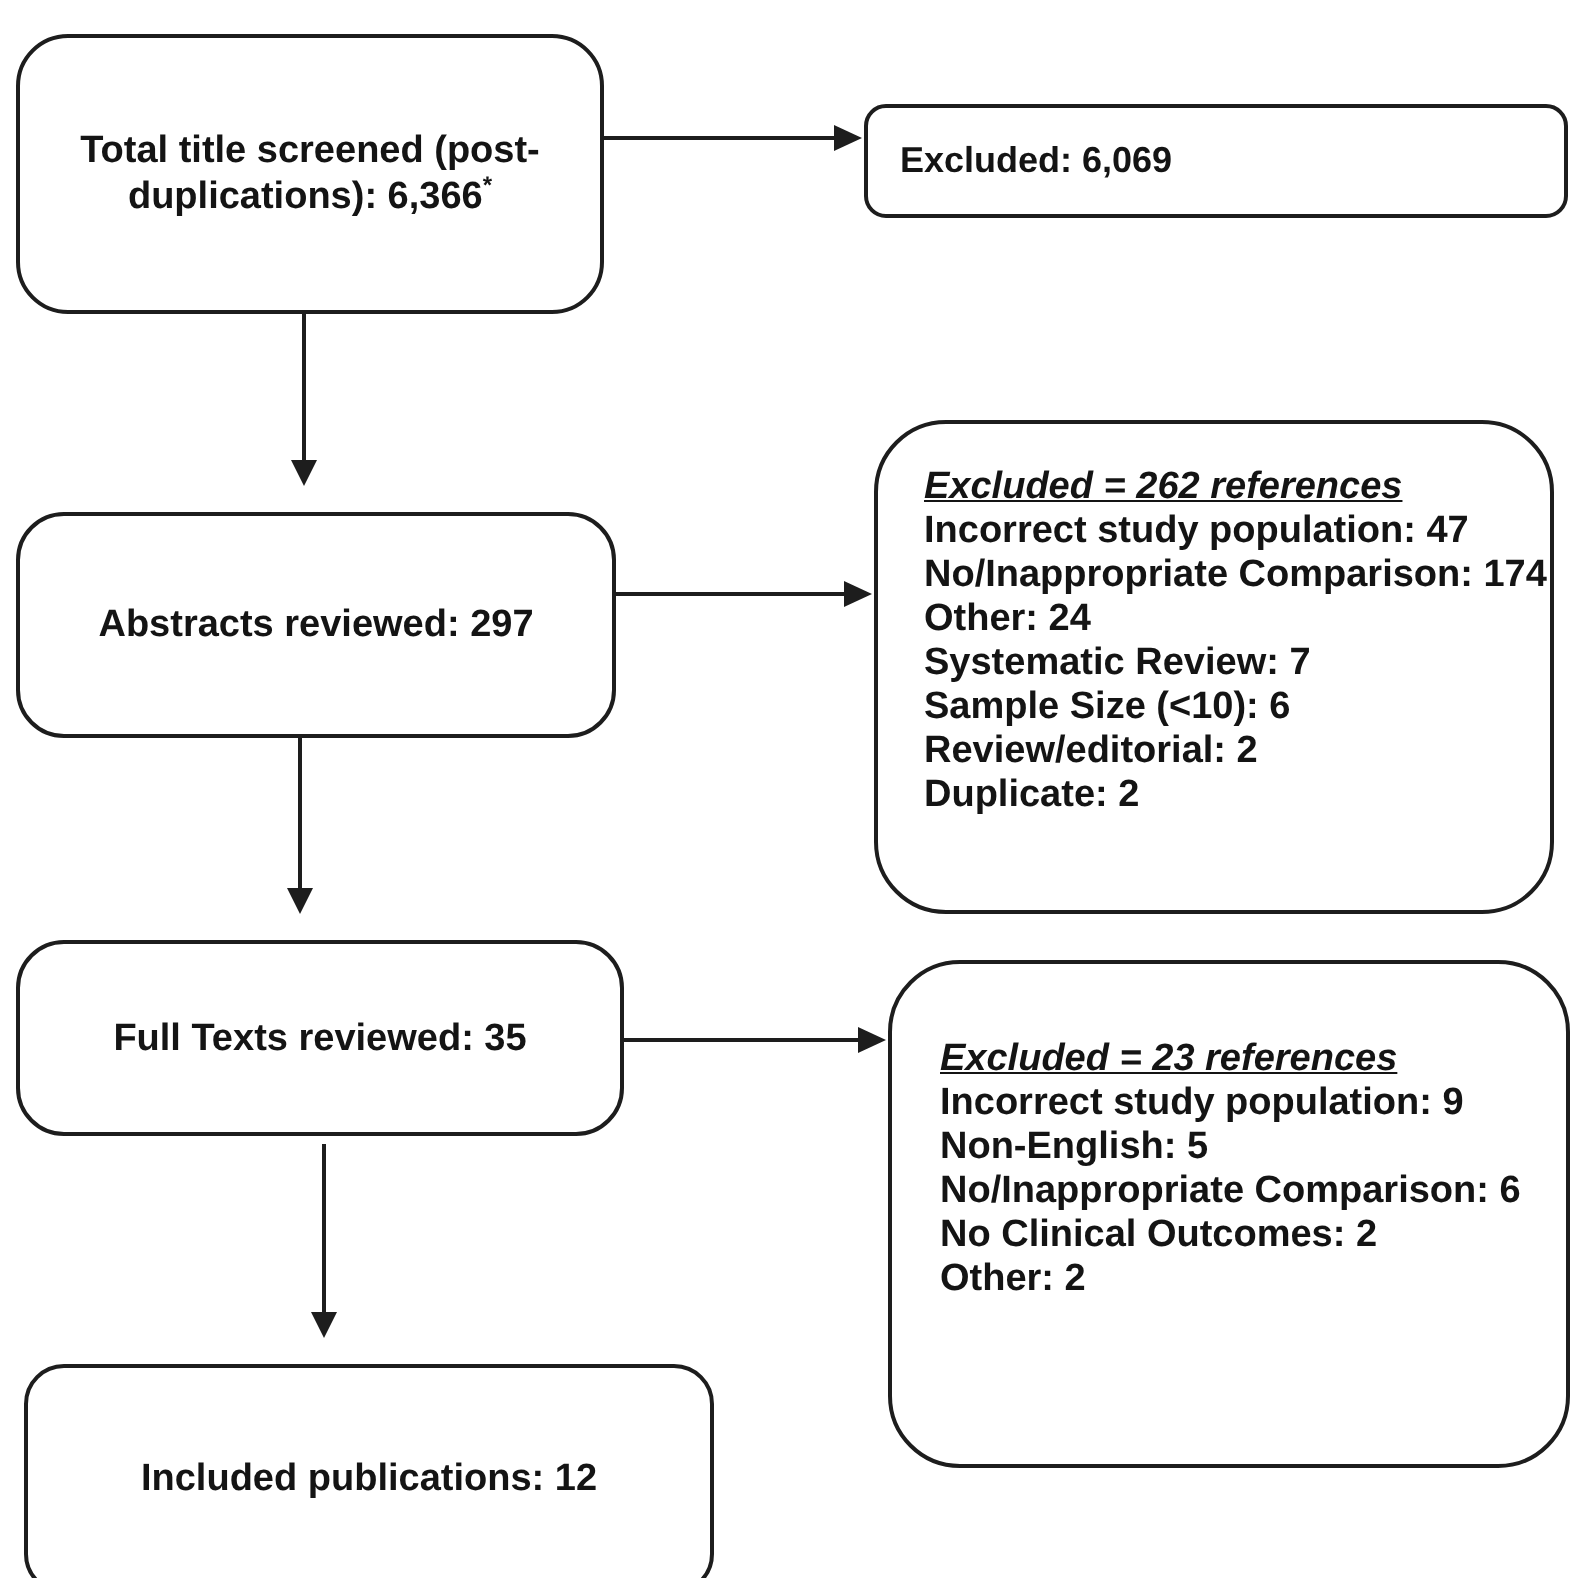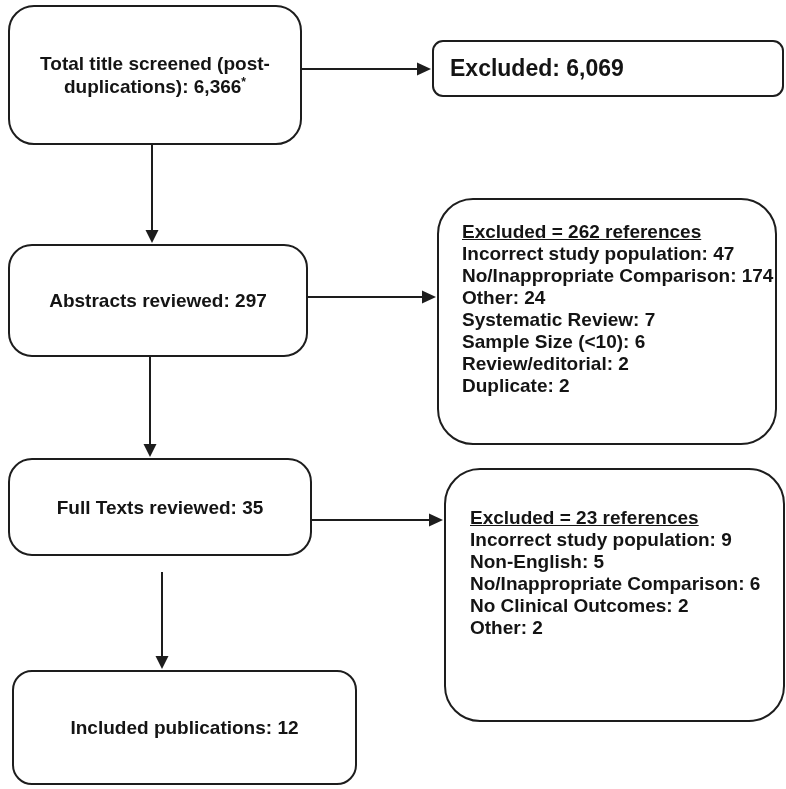--- a/index.html
+++ b/index.html
@@ -17,42 +17,44 @@
     position: absolute;
     left: 0; top: 0;
     width: 786px; height: 789px;
     pointer-events: none;
   }
   .box {
     position: absolute;
     box-sizing: border-box;
     background: #ffffff;
     border: 2px solid #1d1d1d;
+    margin-top: 12px;
   }
   .center-box {
     display: flex;
     align-items: center;
     justify-content: center;
     text-align: center;
     font-size: 19px;
     line-height: 23px;
   }
   .left-box {
     display: flex;
     align-items: center;
-    font-size: 23px;
+    font-size: 18px;
     line-height: 23px;
   }
   .list-box {
     font-size: 19px;
     line-height: 22px;
   }
   .list-box .hdr {
     text-decoration: underline;
     white-space: nowrap;
+    font-style: italic;
   }
   .list-box .itm {
     white-space: nowrap;
   }
   sup.note {
     font-size: 12px;
     line-height: 0;
     vertical-align: super;
   }
   .wrap-limit {

